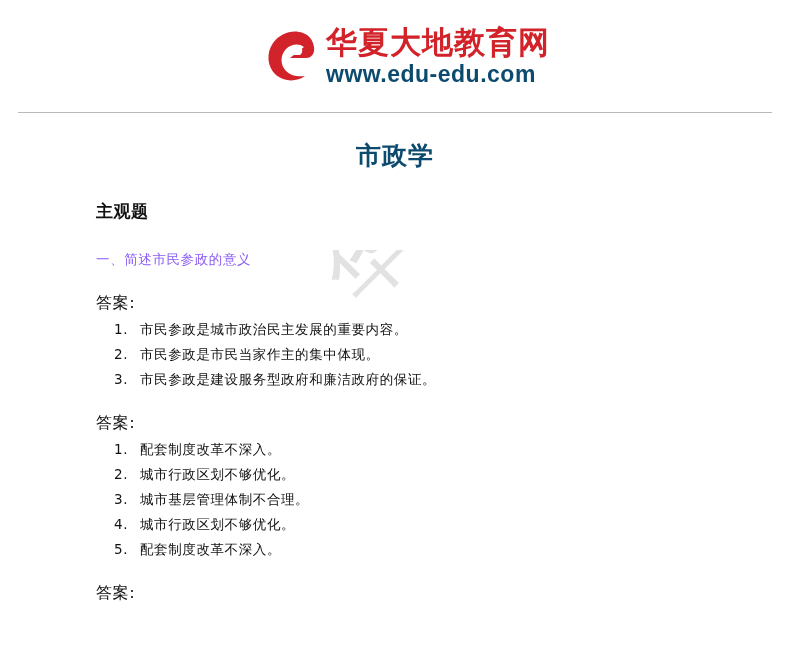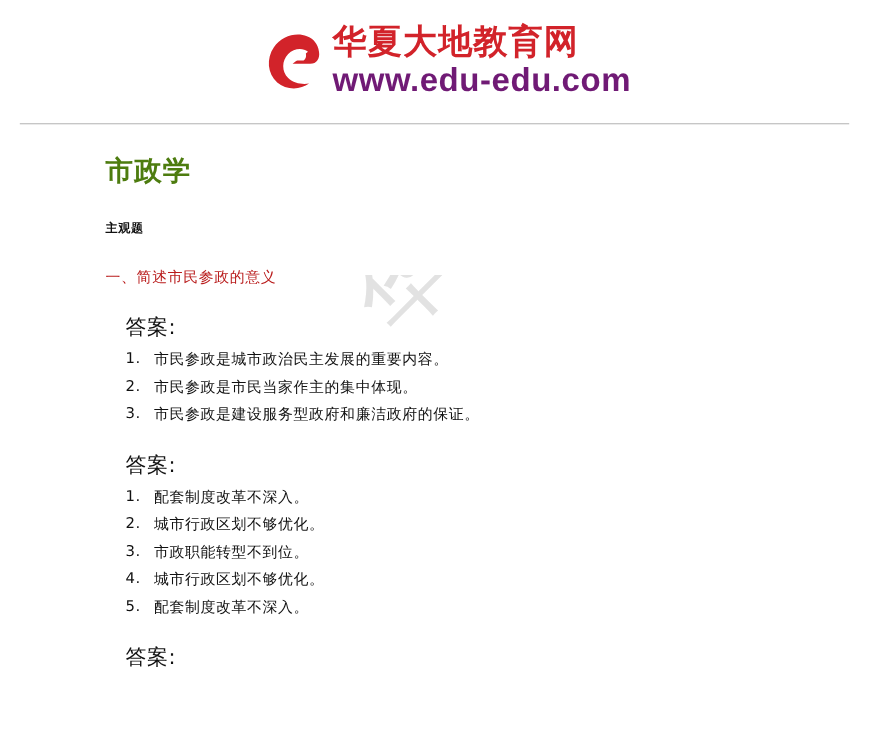--- a/index.html
+++ b/index.html
@@ -77,70 +77,70 @@
   }
   .logo-cn {
     font-family: "DejaVu Sans", sans-serif;
     font-size: 31px;
     font-weight: bold;
     color: #d2232a;
     letter-spacing: 1px;
   }
   .logo-en {
     font-family: "Liberation Sans", sans-serif;
-    font-size: 30px;
-    font-weight: bold;
-    color: #701a75;
+    font-size: 23px;
+    font-weight: bold;
+    color: #0c4a6e;
     letter-spacing: 0.5px;
     margin-top: 5px;
   }
 
   .rule {
     position: relative;
     z-index: 2;
     height: 0;
     border-top: 1px solid #b9b9b9;
     margin: 0 18px 0 18px;
   }
 
   
   .doc {
     position: relative;
     z-index: 2;
     padding: 0 96px;
   }
   .doc-title {
+    text-align: center;
     font-family: "DejaVu Sans", sans-serif;
     font-size: 25px;
     font-weight: bold;
-    color: #4d7c0f;
+    color: #0c4a6e;
     margin: 26px 0 0 0;
     letter-spacing: 1px;
   }
   .section-label {
     font-family: "DejaVu Sans", sans-serif;
-    font-size: 11px;
+    font-size: 17px;
     font-weight: bold;
     color: #111;
     margin-top: 28px;
     letter-spacing: 0.5px;
   }
   .q-heading {
     font-family: "DejaVu Sans", sans-serif;
     font-size: 13.5px;
-    color: #b91c1c;
+    color: #8b5cf6;
     margin-top: 28px;
     letter-spacing: 0.6px;
   }
   .answer-label {
     font-family: "DejaVu Sans", sans-serif;
-    font-size: 19px;
+    font-size: 16px;
     color: #111;
     margin-top: 24px;
-    margin-left: 18px;
     letter-spacing: 0.6px;
   }
   .answer-list {
     margin: 0;
     padding: 0;
     list-style: none;
   }
   .answer-list li {
     font-family: "DejaVu Sans", sans-serif;
     font-size: 13.5px;
@@ -210,21 +210,21 @@
       <li>
         <span class="num">1.</span>
         <span class="txt">配套制度改革不深入。</span>
       </li>
       <li>
         <span class="num">2.</span>
         <span class="txt">城市行政区划不够优化。</span>
       </li>
       <li>
         <span class="num">3.</span>
-        <span class="txt">市政职能转型不到位。</span>
+        <span class="txt">城市基层管理体制不合理。</span>
       </li>
       <li>
         <span class="num">4.</span>
         <span class="txt">城市行政区划不够优化。</span>
       </li>
       <li>
         <span class="num">5.</span>
         <span class="txt">配套制度改革不深入。</span>
       </li>
     </ul>

